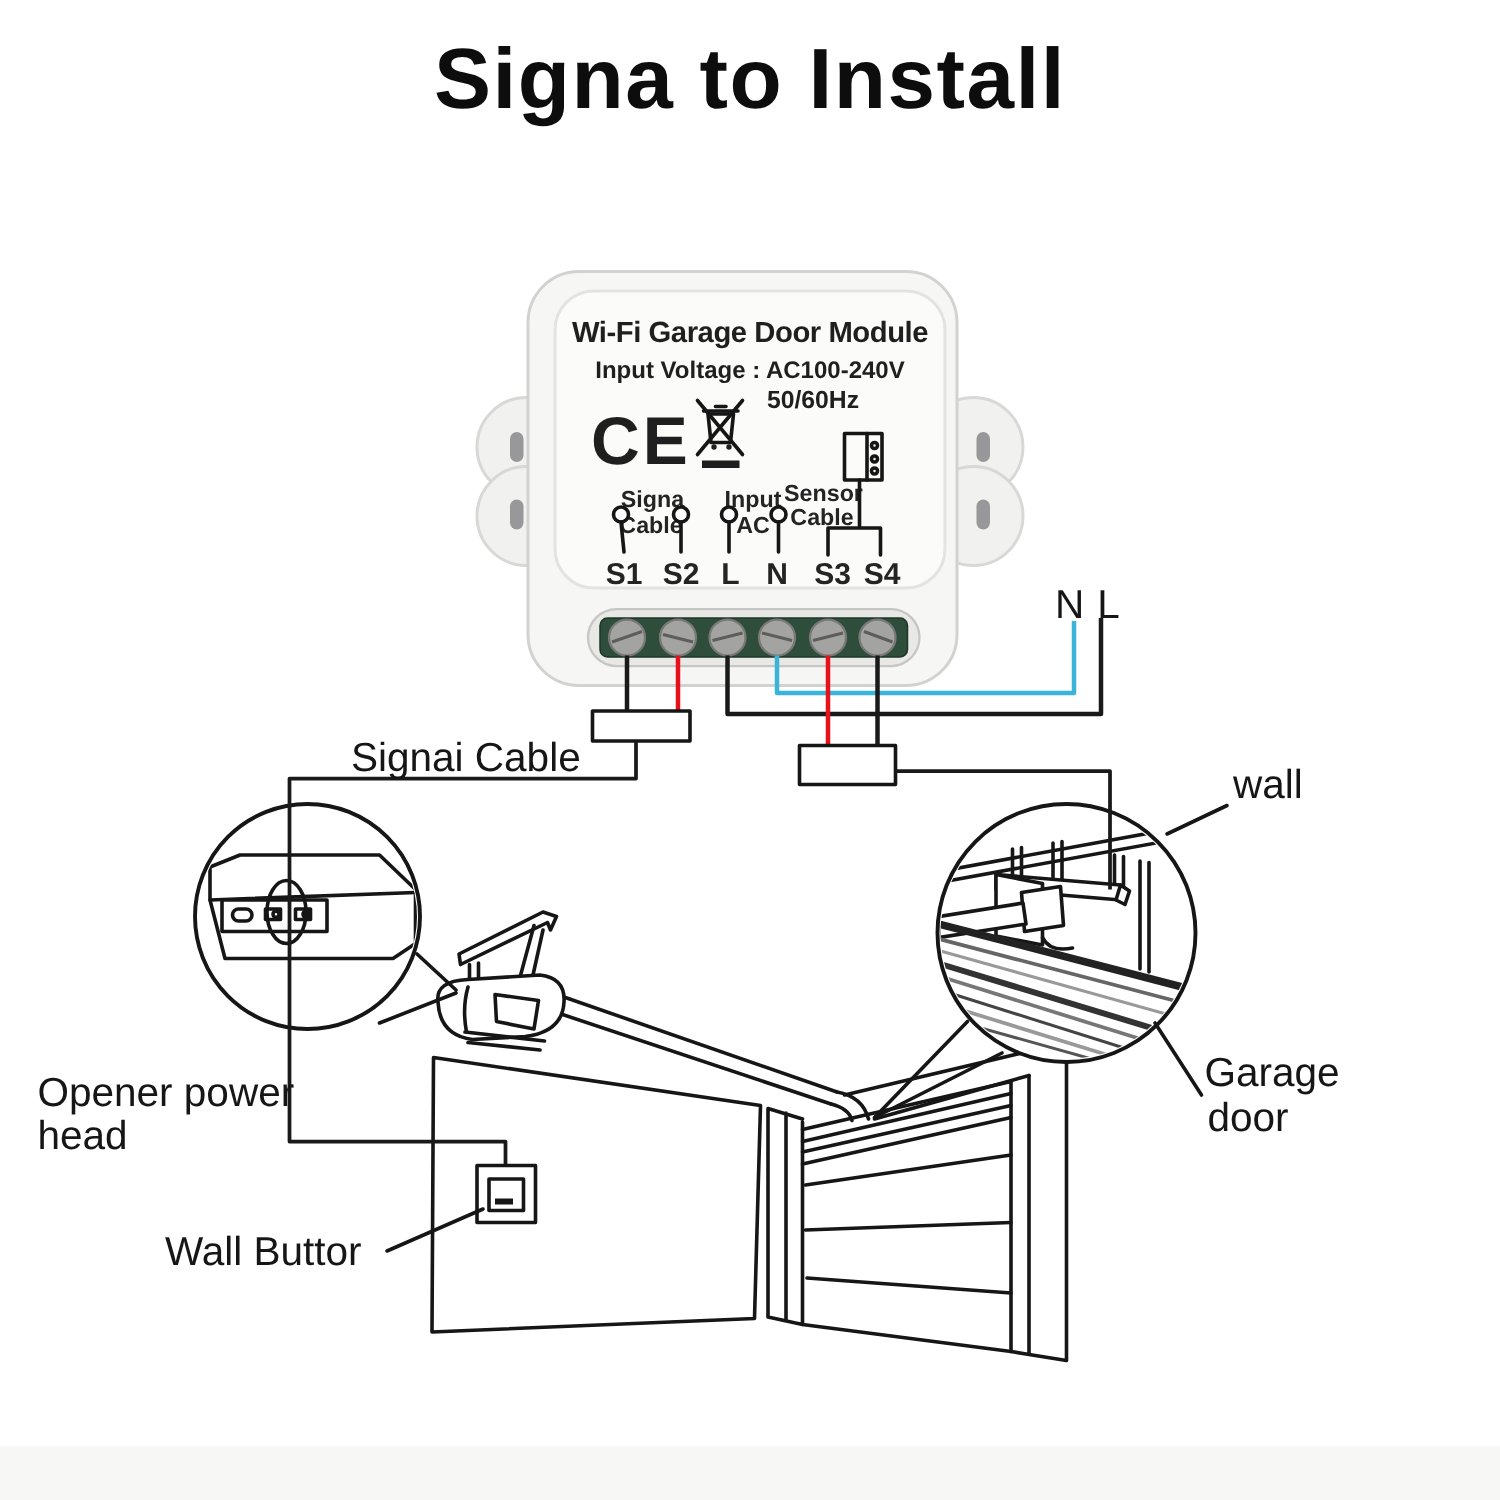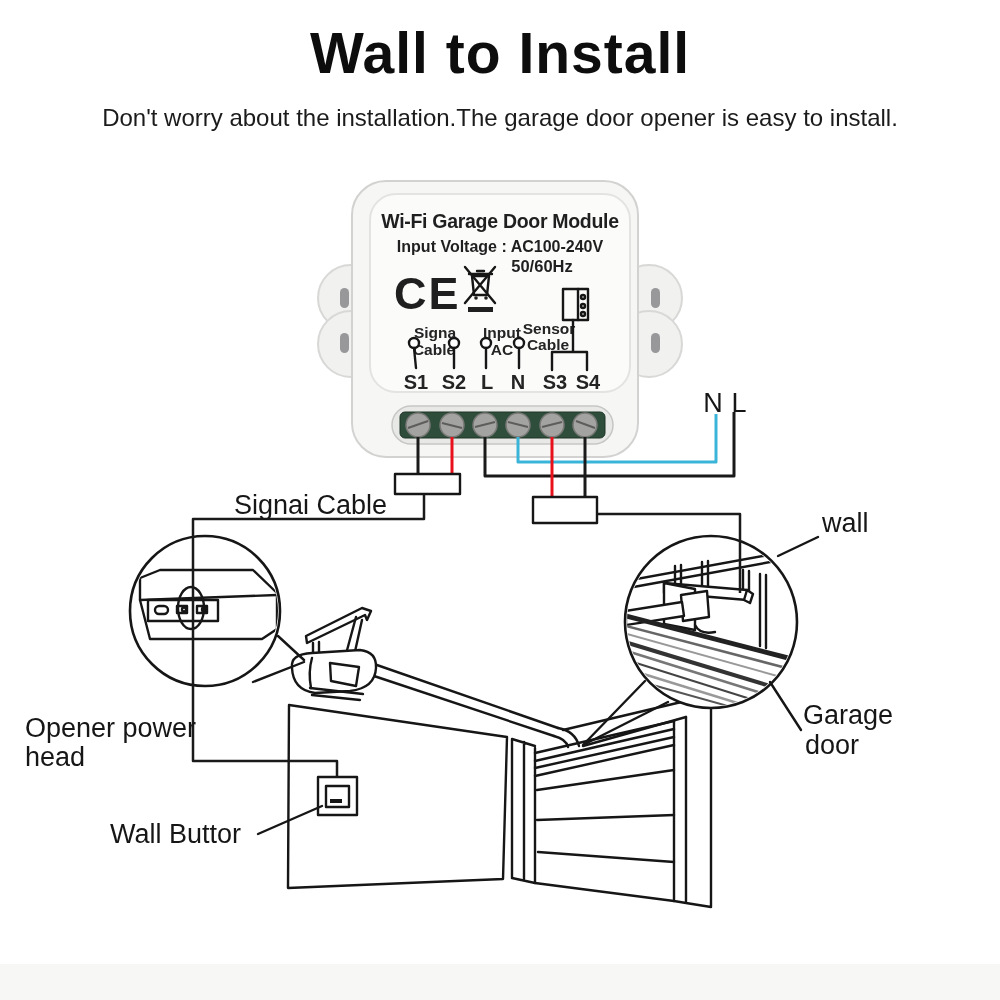--- a/index.html
+++ b/index.html
@@ -16,22 +16,21 @@
   .modtxt{fill:#1f1f1f;font-weight:bold;}
   .lbl{fill:#161616;font-size:27px;}
   .termlbl{fill:#242424;font-size:20px;font-weight:600;}
   .grplbl{fill:#242424;font-size:15.5px;font-weight:bold;}
 </style>
 </head>
 <body>
 
 <div id="stage">
 
-  <div class="title">Wall to Install</div>
-  <div class="subtitle">Don't worry about the installation.The garage door opener is easy to install.</div>
+  <div class="title">Signa to Install</div>
 
   <svg width="1000" height="1000" viewBox="0 0 1000 1000">
     <defs>
       <clipPath id="rcirc">
           <circle cx="711" cy="622" r="84"></circle>
         </clipPath>
       <clipPath id="lcirc">
           <circle cx="205" cy="611" r="73"></circle>
         </clipPath>
     </defs>

